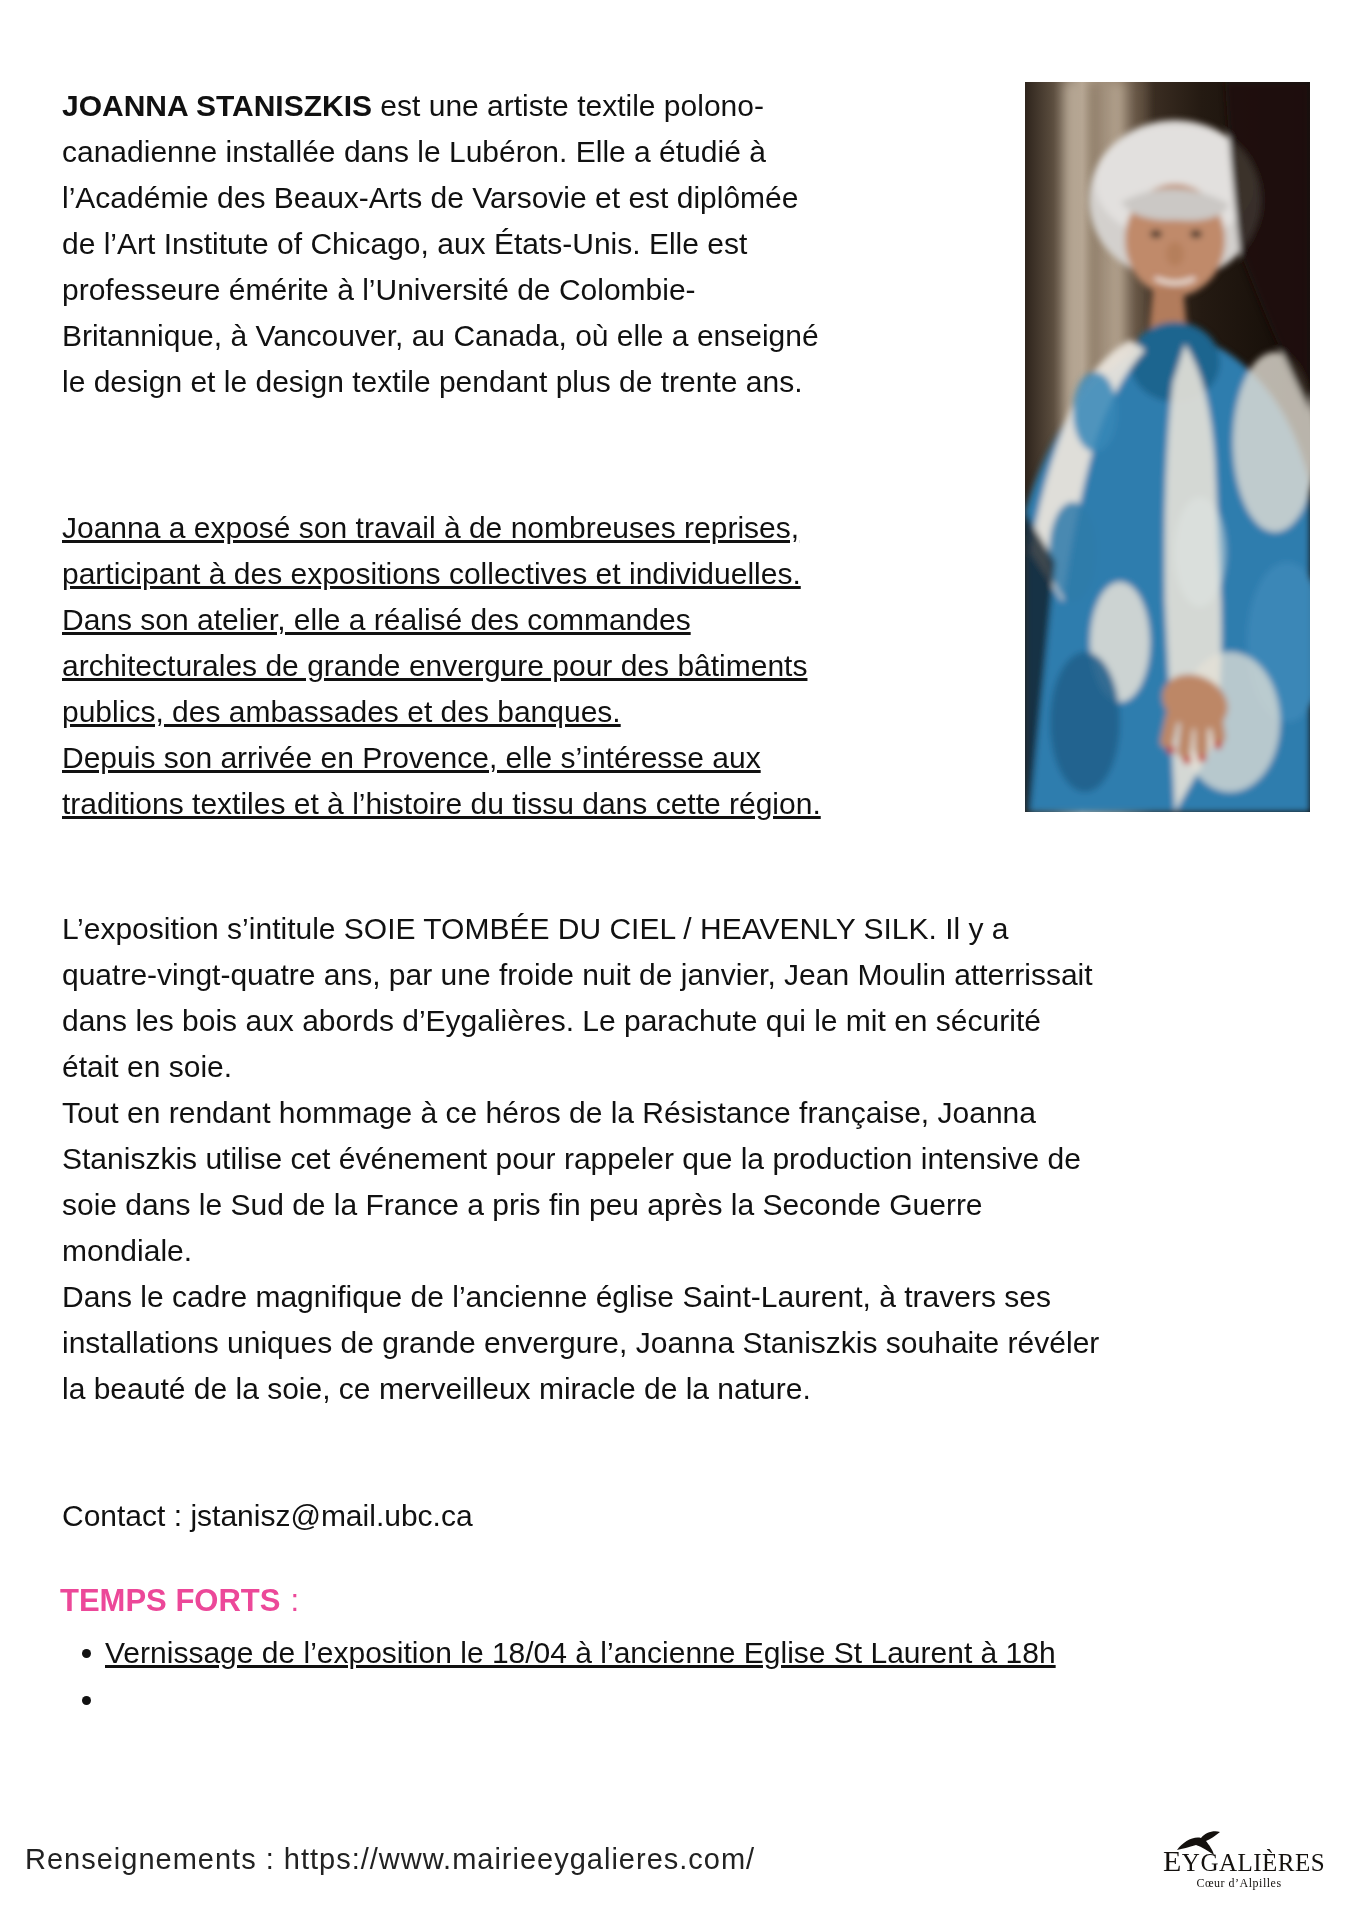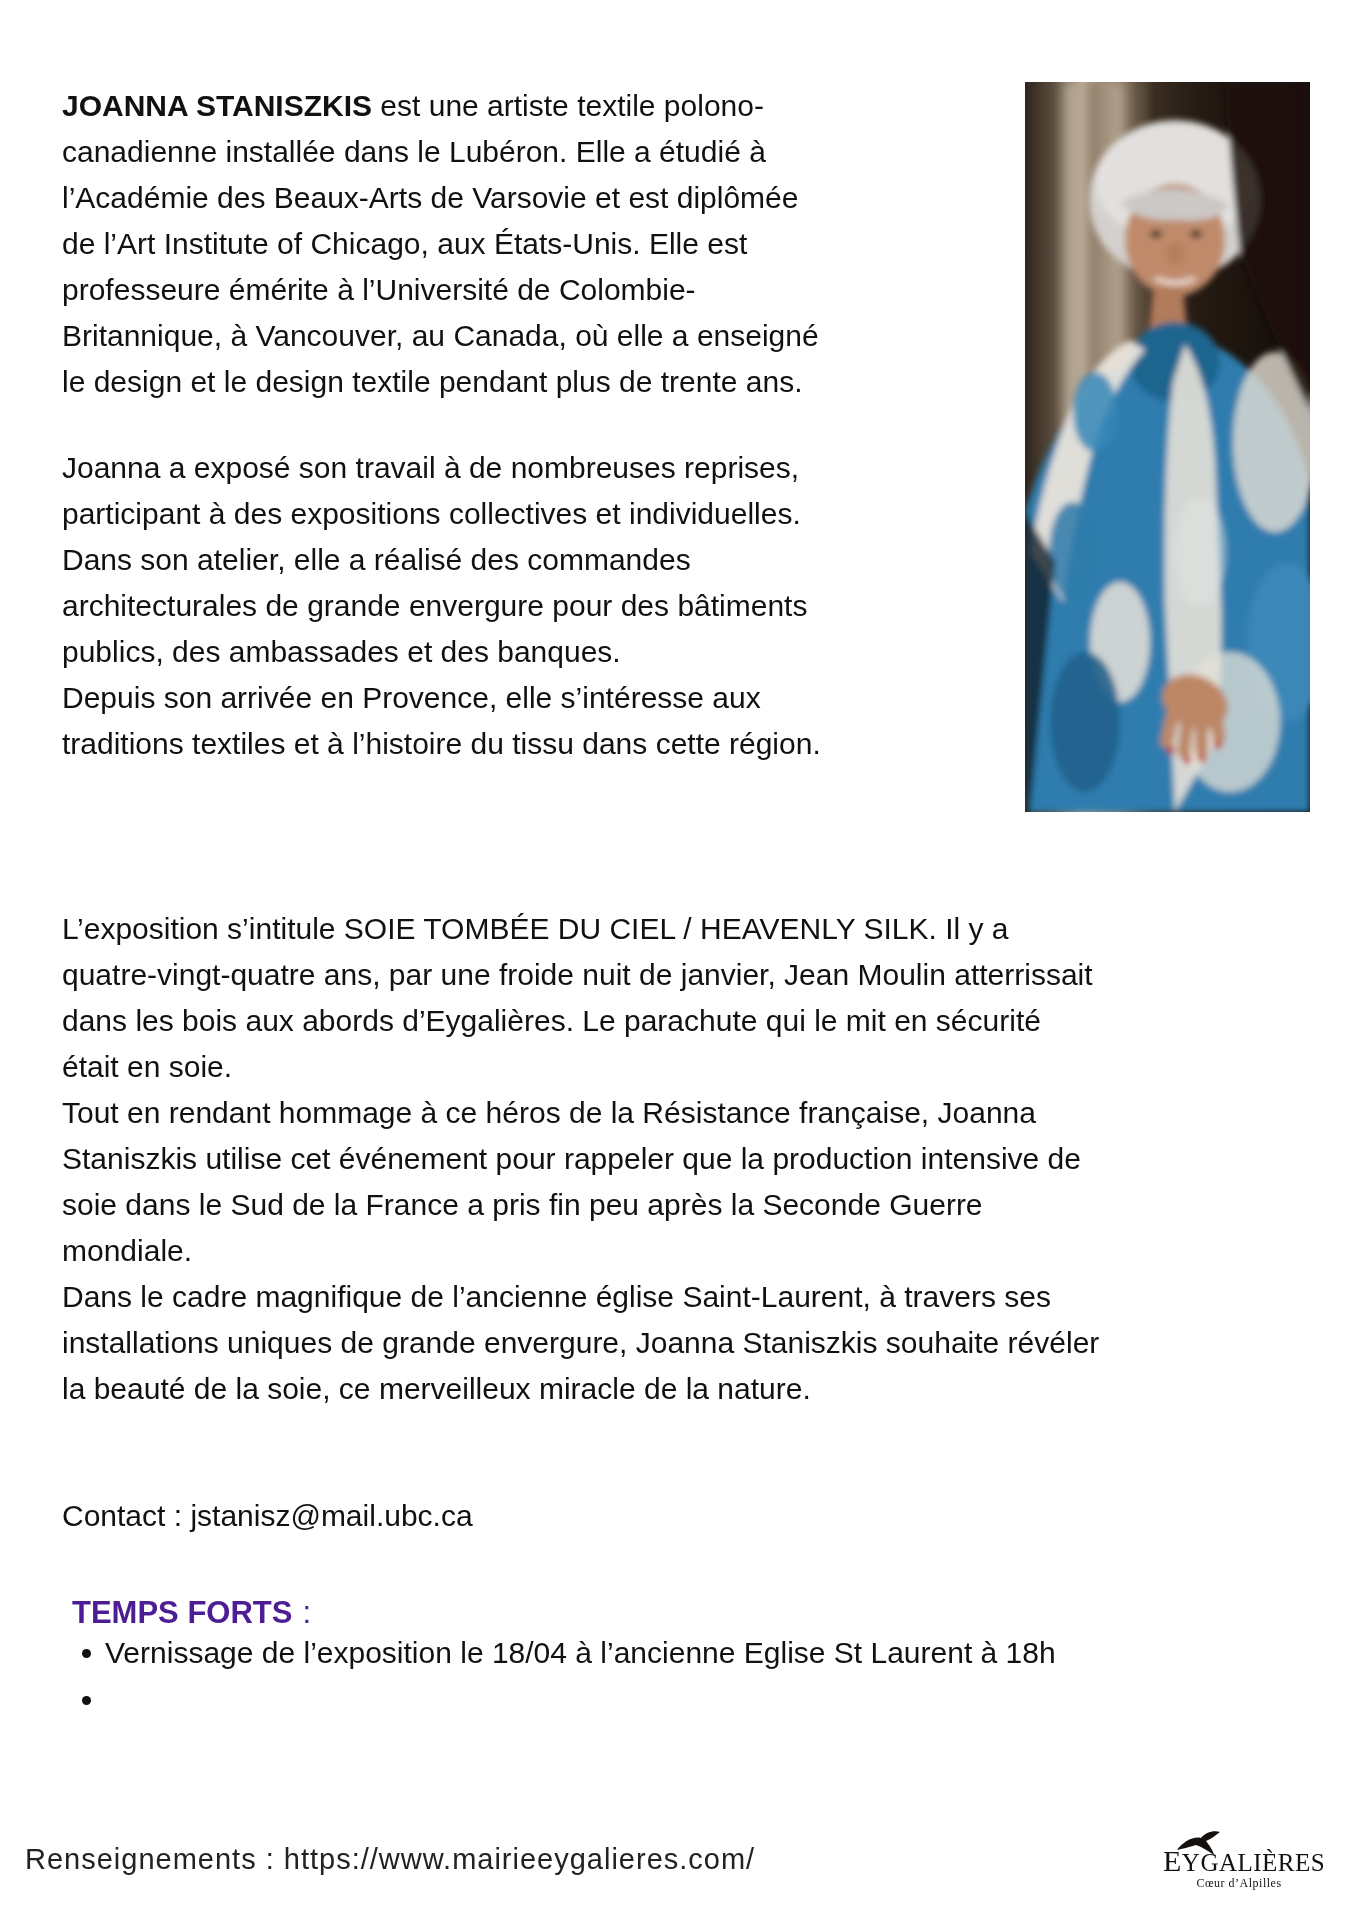--- a/index.html
+++ b/index.html
@@ -16,44 +16,44 @@
     margin:0;
     font-size:30px;
     line-height:46px;
     white-space:pre-line;
     color:#111111;
   }
 
   .bio-text{
     position:absolute; left:62px; top:83px; width:960px;
   }
-  .bio-text .p2{margin-top:40px;}
+  .bio-text .p2{margin-top:100px;text-decoration:underline;}
 
   .portrait{
     position:absolute; left:1025px; top:82px; width:285px; height:730px;
     margin:0; overflow:hidden; background:#241a12;
   }
 
   .exposition{
     position:absolute; left:62px; top:906px; width:1260px;
   }
 
   .contact{
     position:absolute; left:62px; top:1493px; width:1000px;
   }
 
   .temps-forts-heading{
-    position:absolute; left:56px; top:1574px; margin:16px;
-    font-size:31px; line-height:46px; font-weight:bold; color:#4c1d95;
+    position:absolute; left:56px; top:1574px; margin:4px;
+    font-size:31px; line-height:46px; font-weight:bold; color:#ec4899;
   }
   .temps-forts-heading .suffix{font-weight:normal; margin-left:10px;}
 
   .temps-forts-list{
     position:absolute; left:62px; top:1629px; width:1240px;
-    margin:0; padding:0; list-style:none;
+    margin:0; padding:0; list-style:none;text-decoration:underline;
   }
   .temps-forts-list li{
     position:relative;
     padding-left:43px;
     font-size:30px; line-height:47px;
     white-space:pre-line;
   }
   .bullet-dot{
     position:absolute; left:20px; top:20px;
     width:9px; height:9px; border-radius:50%;

